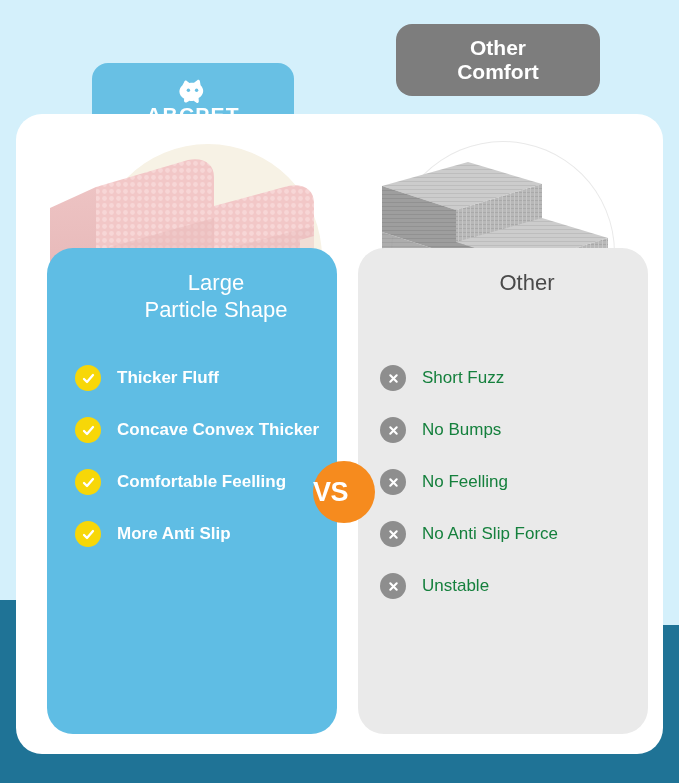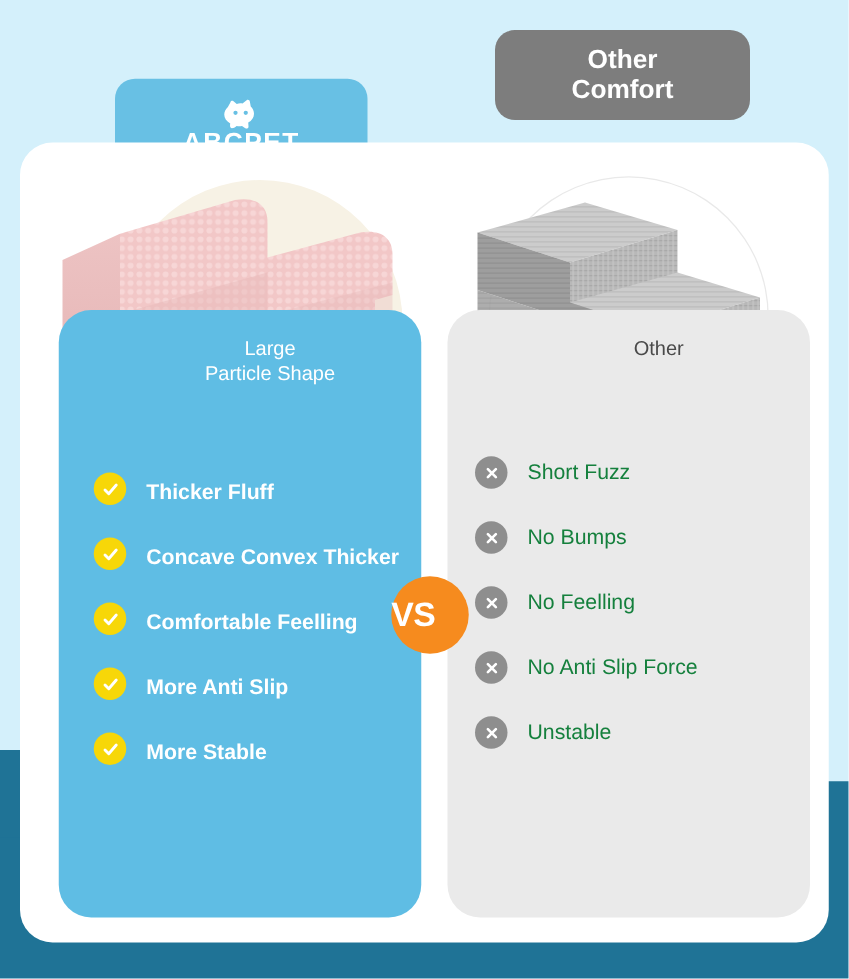--- a/index.html
+++ b/index.html
@@ -153,21 +153,21 @@
   }
   .panel-right {
     left: 342px;
     background: #eaeaea;
   }
 
   .panel-title {
     text-align: center;
     padding-top: 22px;
     line-height: 1.22;
-    font-size: 16px;
+    font-size: 22px;
     font-weight: normal;
     margin-left: 48px;
   }
   .panel-left .panel-title  { color: #ffffff; }
   .panel-right .panel-title { color: #4a4a4a; }
 
   .feature-list {
     margin: 0;
     padding: 0;
     list-style: none;
@@ -175,21 +175,21 @@
     top: 104px;
     left: 0;
     right: 0;
   }
   .feature-item {
     display: flex;
     align-items: center;
     min-height: 52px;
     padding: 0 14px 0 0;
   }
-  .panel-left .feature-item  { padding-left: 28px; align-items: flex-end; }
+  .panel-left .feature-item  { padding-left: 28px; }
   .panel-right .feature-item { padding-left: 22px; }
 
   .feature-icon {
     flex: 0 0 auto;
     width: 26px;
     height: 26px;
     border-radius: 50%;
     display: flex;
     align-items: center;
     justify-content: center;
@@ -360,28 +360,20 @@
           <span class="feature-label">Comfortable Feelling</span>
         </li>
         <li class="feature-item">
           <span class="feature-icon icon-check">
             <svg width="15" height="15" viewBox="0 0 15 15" aria-hidden="true">
                 <path d="M3 8 L6 11 L12 4" stroke="#ffffff" stroke-width="2.3" fill="none" stroke-linecap="round" stroke-linejoin="round"></path>
               </svg>
           </span>
           <span class="feature-label">More Anti Slip</span>
         </li>
-        <li class="feature-item">
-          <span class="feature-icon icon-check">
-            <svg width="15" height="15" viewBox="0 0 15 15" aria-hidden="true">
-                <path d="M3 8 L6 11 L12 4" stroke="#ffffff" stroke-width="2.3" fill="none" stroke-linecap="round" stroke-linejoin="round"></path>
-              </svg>
-          </span>
-          <span class="feature-label">More Stable</span>
-        </li>
       </ul>
     </div>
 
     <div class="panel panel-right">
       <div class="panel-title">
         <div>Other</div>
       </div>
       <ul class="feature-list">
         <li class="feature-item">
           <span class="feature-icon icon-cross">

